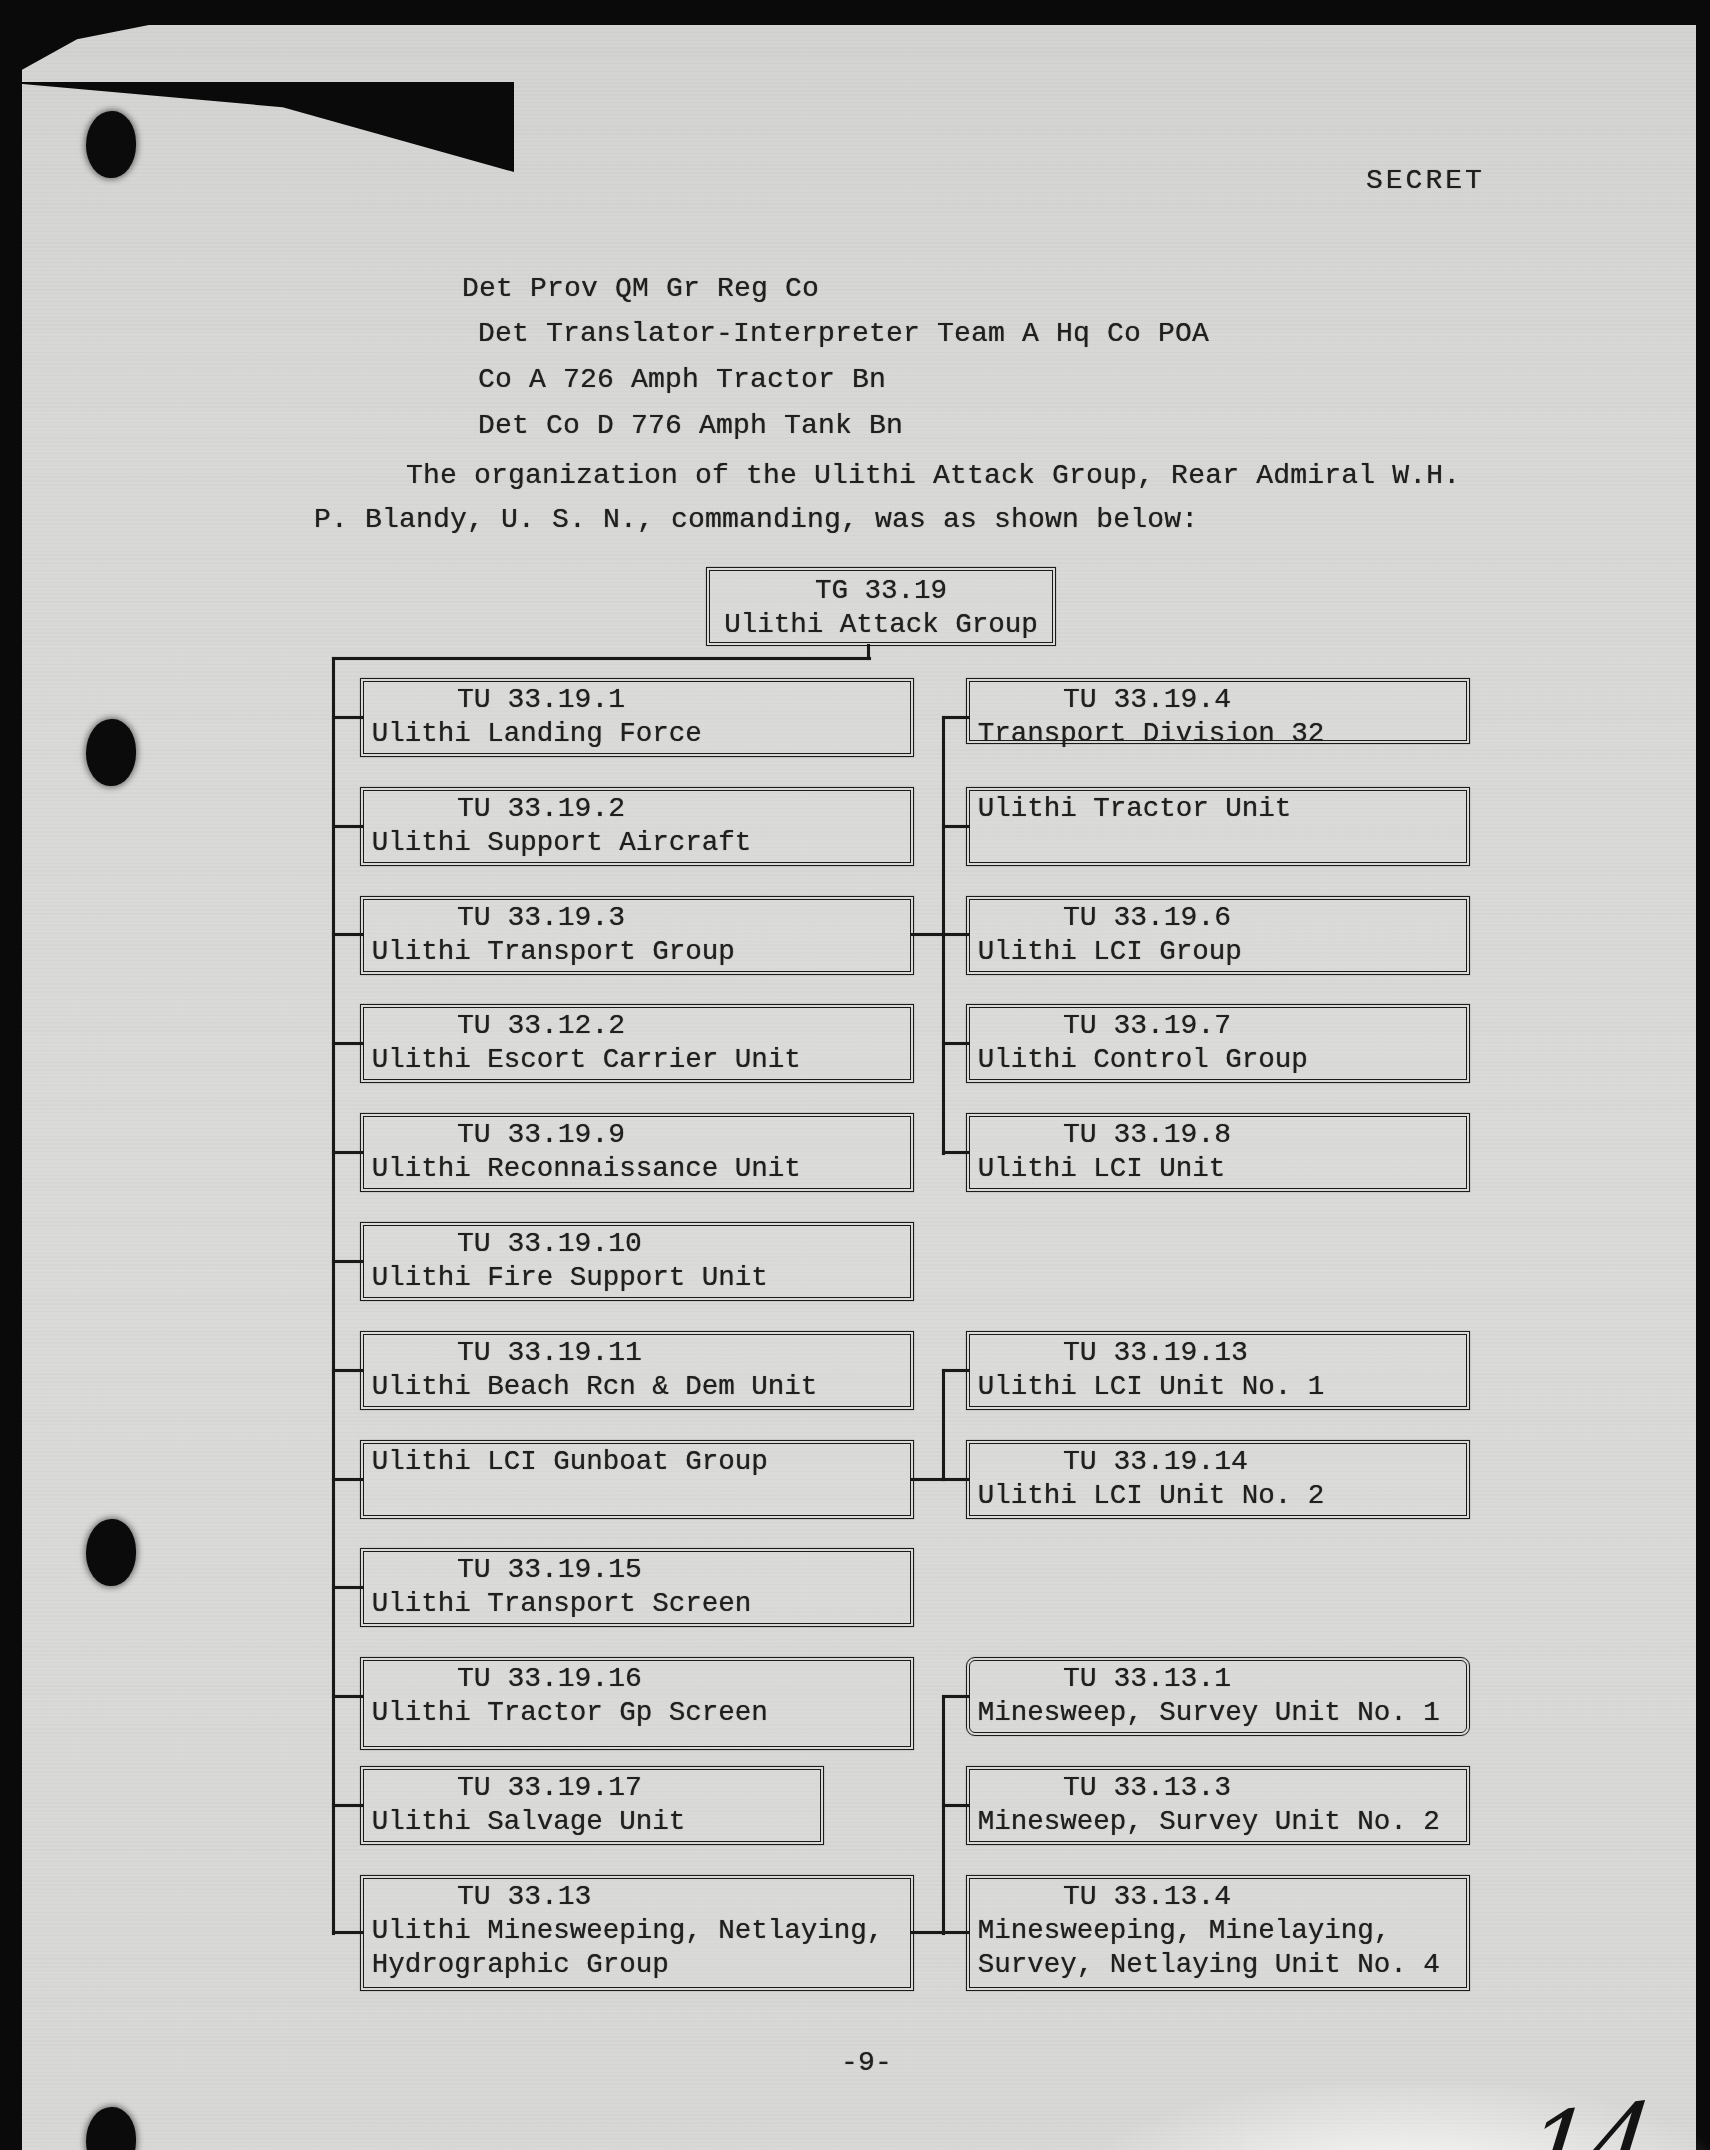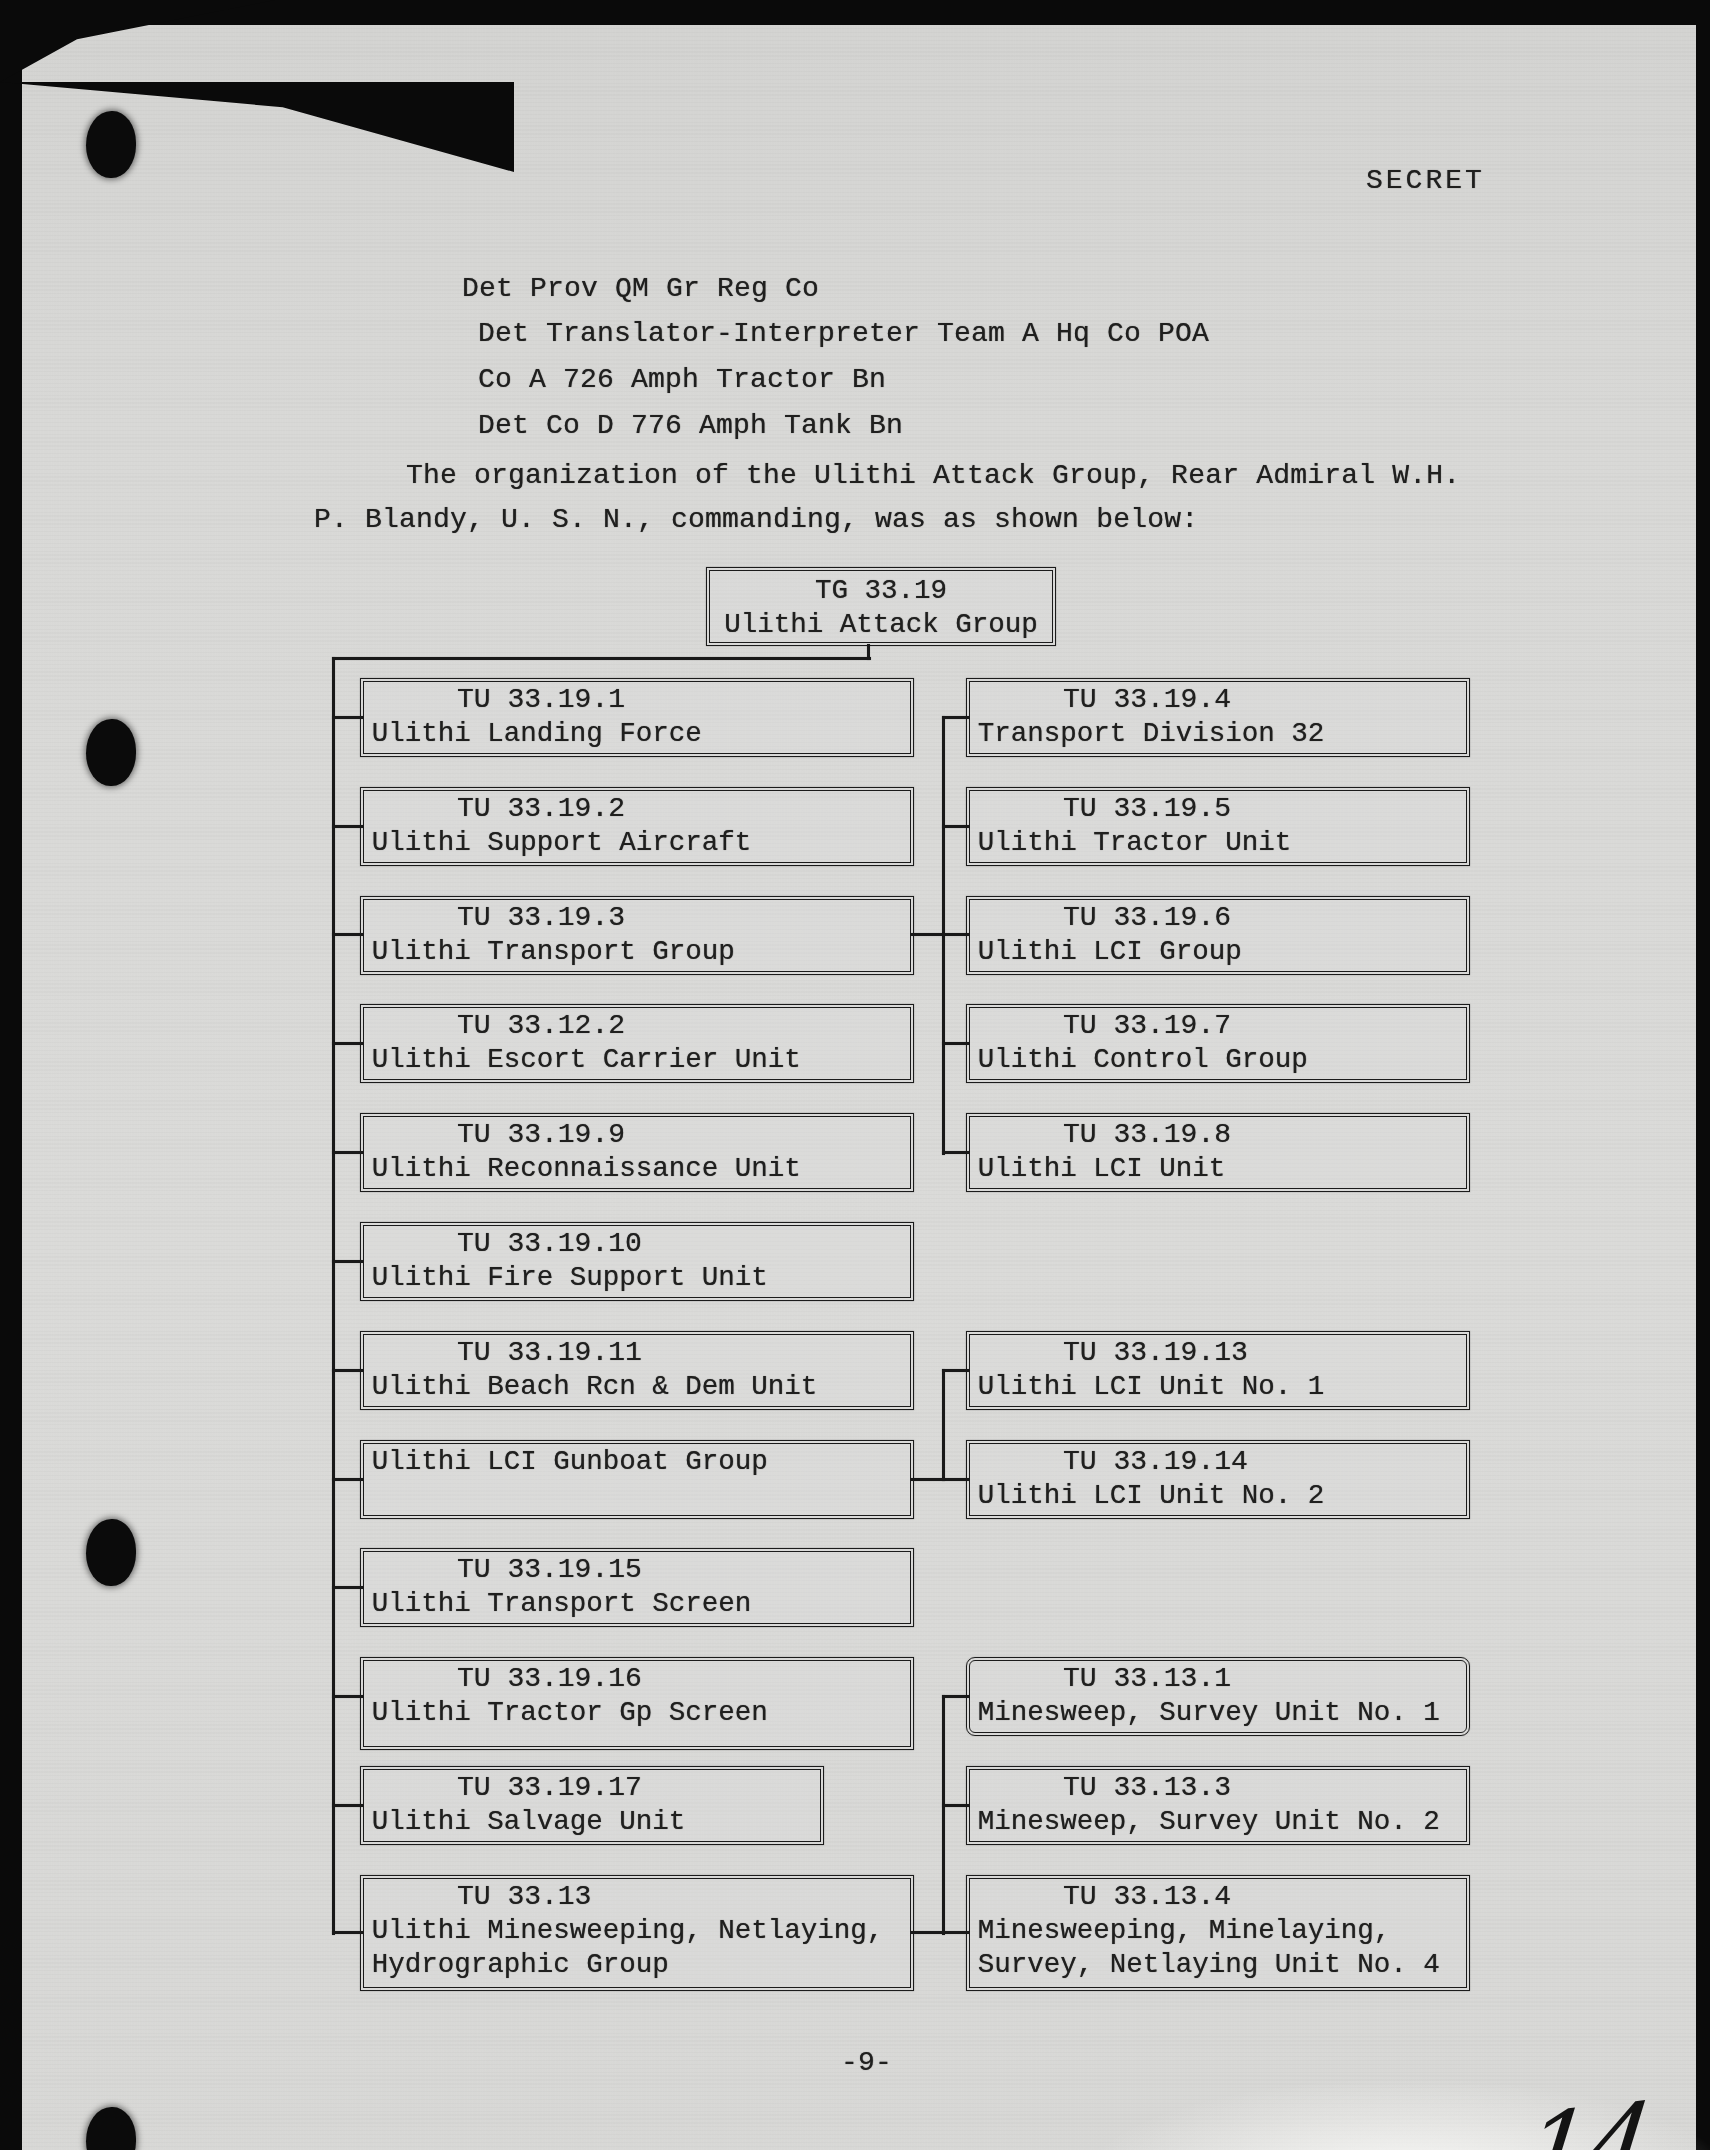--- a/index.html
+++ b/index.html
@@ -132,26 +132,25 @@
       </div>
       <div class="box" style="left: 360px; top: 1766px; width: 464px; height: 79px;">
         <div class="l1">TU 33.19.17</div>
         <div class="l2">Ulithi Salvage Unit</div>
       </div>
       <div class="box" style="left: 360px; top: 1875px; width: 554px; height: 116px;">
         <div class="l1">TU 33.13</div>
         <div class="l2">Ulithi Minesweeping, Netlaying,</div>
         <div class="l2">Hydrographic Group</div>
       </div>
-      <div class="box" style="left: 966px; top: 678px; width: 504px; height: 79px;">
+      <div class="box" style="left: 966px; top: 678px; width: 504px; height: 66px;">
         <div class="l1">TU 33.19.4</div>
         <div class="l2">Transport Division 32</div>
       </div>
       <div class="box" style="left: 966px; top: 787px; width: 504px; height: 79px;">
-        <div class="l1">TU 33.19.5</div>
         <div class="l2">Ulithi Tractor Unit</div>
       </div>
       <div class="box" style="left: 966px; top: 896px; width: 504px; height: 79px;">
         <div class="l1">TU 33.19.6</div>
         <div class="l2">Ulithi LCI Group</div>
       </div>
       <div class="box" style="left: 966px; top: 1004px; width: 504px; height: 79px;">
         <div class="l1">TU 33.19.7</div>
         <div class="l2">Ulithi Control Group</div>
       </div>

